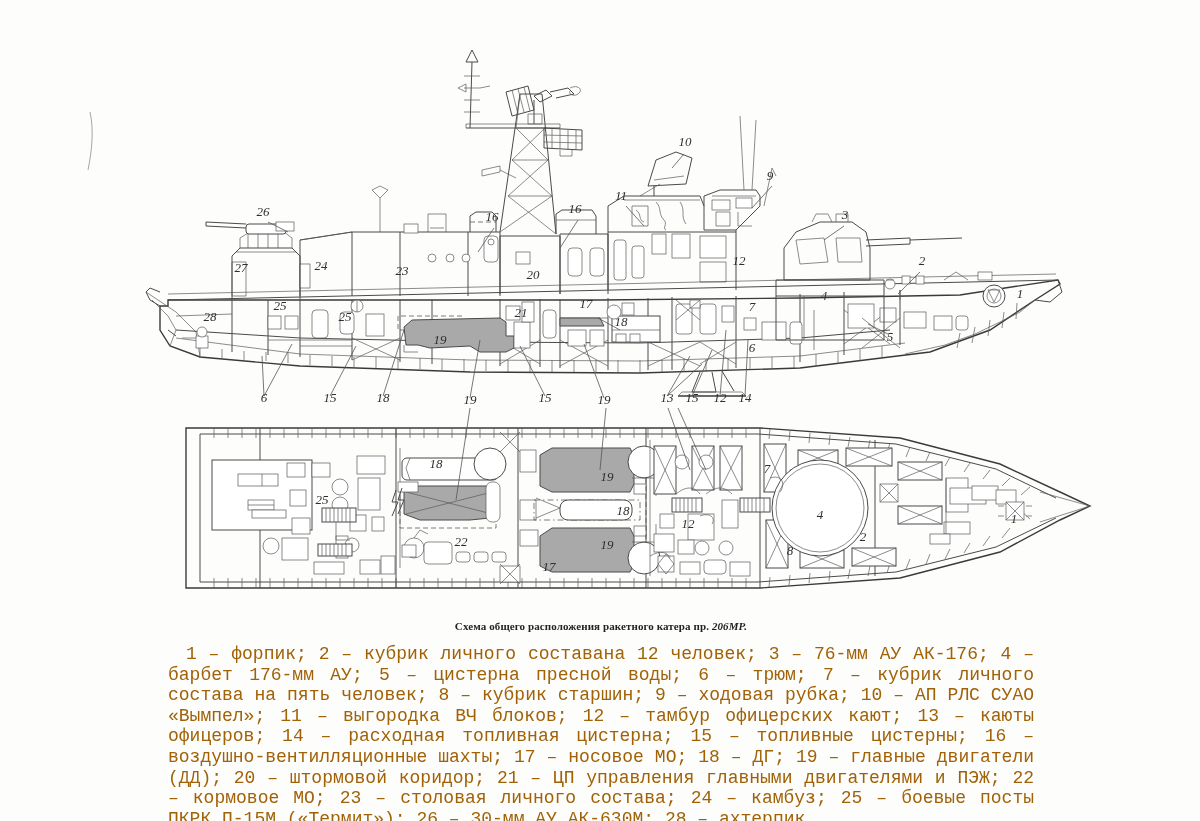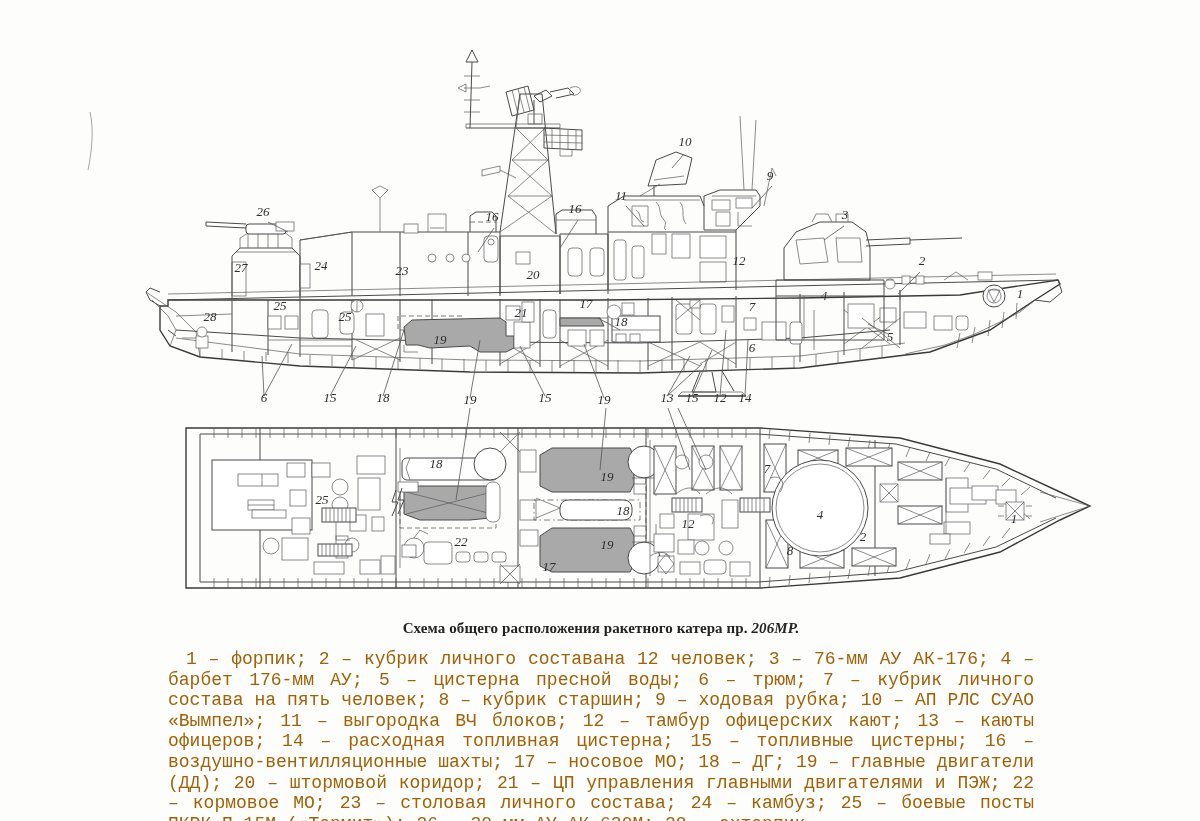--- a/index.html
+++ b/index.html
@@ -34,21 +34,21 @@
     font-size:13px;
     fill:#2f2f2f;
   }
 
   
   #caption{
     position:absolute;left:168px;top:620px;width:866px;
   }
   #cap-title{
     text-align:center;
-    font-size:15px;
+    font-size:11px;
     font-weight:bold;
     letter-spacing:0.1px;
     margin:0 0 12px 0;
     font-family:"Liberation Serif", serif;
     color:#232323;
   }
   #cap-title .proj{font-style:italic;}
   #cap-body{
     font-size:18px;
     line-height:20.6px;

